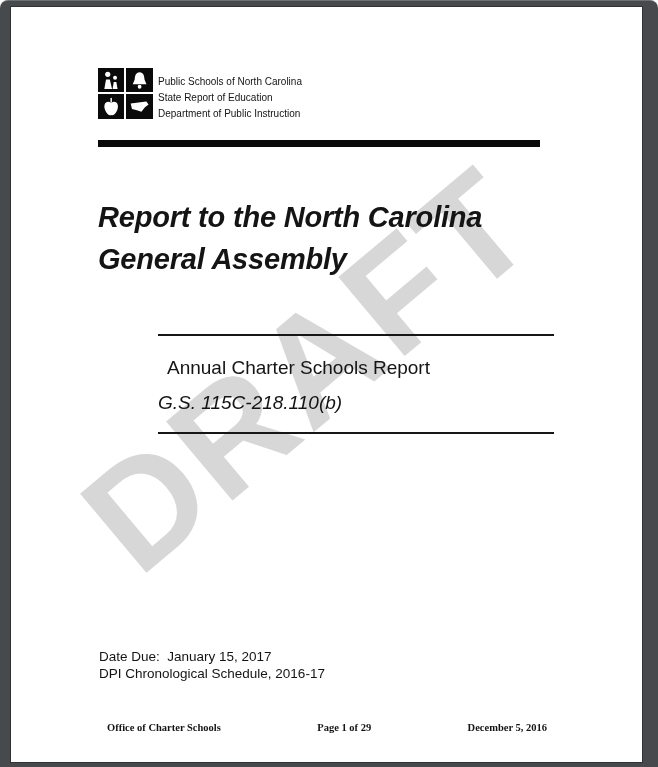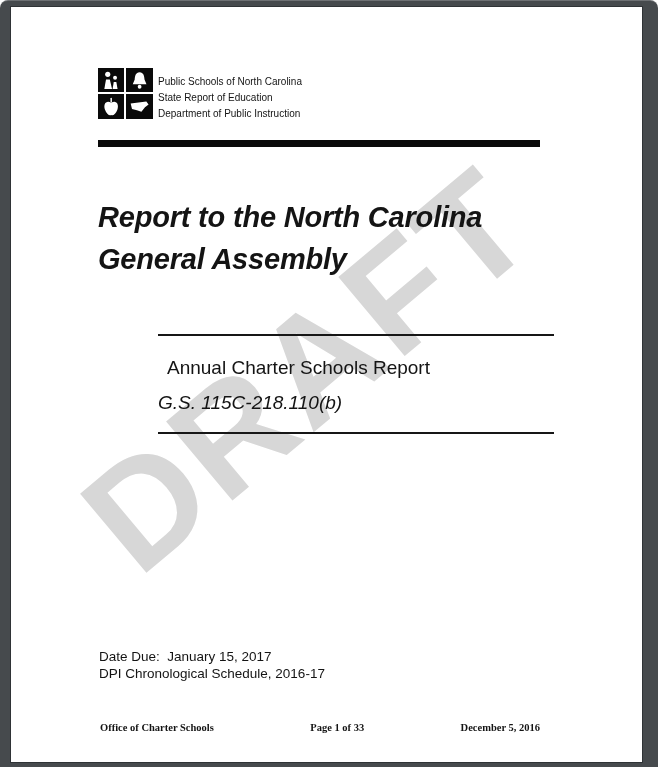--- a/index.html
+++ b/index.html
@@ -100,21 +100,21 @@
 
   
   .due{
     left:88px;top:641px;
     font-size:13.5px;line-height:17px;
   }
   .due .bold{font-weight:normal;white-space:pre-wrap;}
 
   
   .footer{
-    left:89px;top:715px;width:440px;
+    left:96px;top:715px;width:440px;
     display:flex;justify-content:space-between;align-items:flex-start;
     font-family:"Liberation Serif",serif;
     font-weight:bold;
     font-size:10.5px;
   }
 </style>
 </head>
 <body>
 
 <div class="viewport">
@@ -168,18 +168,18 @@
     <div class="layer statute">G.S. 115C-218.110(b)</div>
     <div class="layer rule-thin rule-bottom"></div>
 
     <div class="layer due">
       <div class="bold">Date Due:  January 15, 2017</div>
       <div>DPI Chronological Schedule, 2016-17</div>
     </div>
 
     <div class="layer footer">
       <span>Office of Charter Schools</span>
-      <span>Page 1 of 33</span>
+      <span>Page 1 of 29</span>
       <span>December 5, 2016</span>
     </div>
 
   </div>
 </div>
 
 </body></html>

